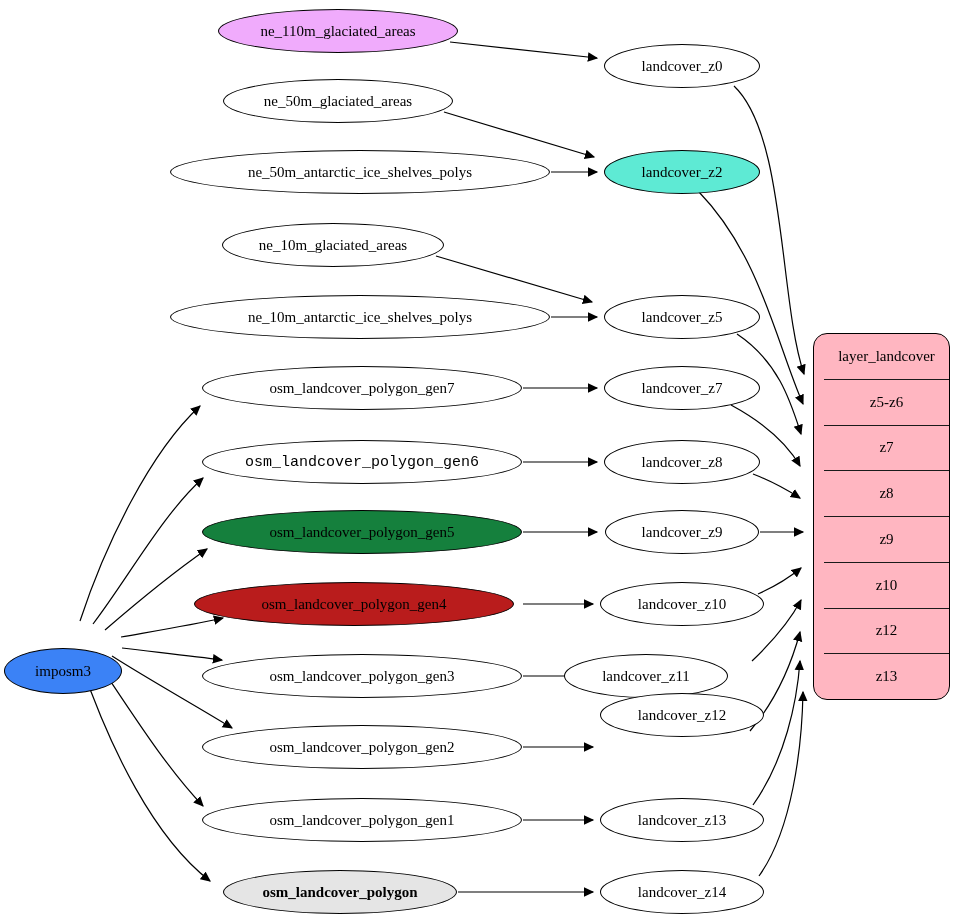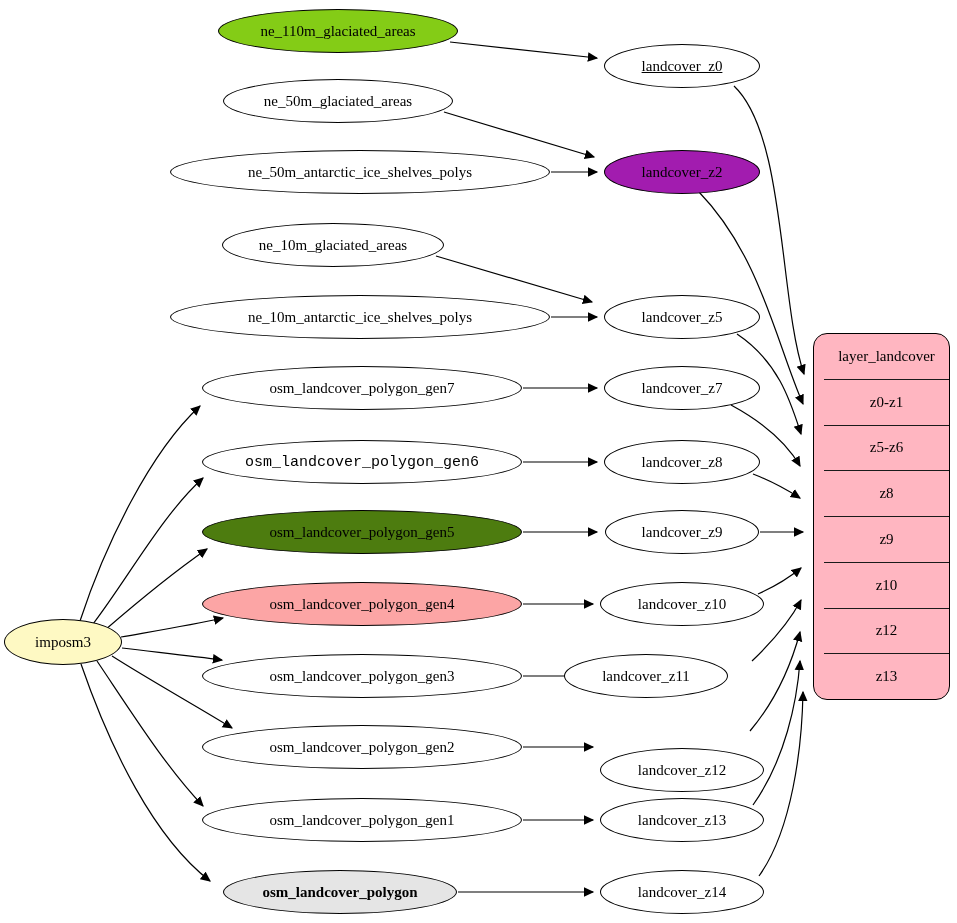--- a/index.html
+++ b/index.html
@@ -82,102 +82,102 @@
         <path d="M 760,532 L 803,532" class="edge" marker-end="url(#arrowhead)"></path>
         <path d="M 758,594 C 776,586 790,577 801,568" class="edge" marker-end="url(#arrowhead)"></path>
         <path d="M 752,661 C 775,639 791,619 801,600" class="edge" marker-end="url(#arrowhead)"></path>
         <path d="M 750,731 C 777,699 792,662 800,632" class="edge" marker-end="url(#arrowhead)"></path>
         <path d="M 753,805 C 785,760 797,702 800,661" class="edge" marker-end="url(#arrowhead)"></path>
         <path d="M 759,876 C 792,830 802,748 803,692" class="edge" marker-end="url(#arrowhead)"></path>
       </g>
   </svg>
 
   <div id="node-layer">
-      <div class="node" style="left: 4px; top: 619px; width: 118px; height: 46px; background: #fef9c3;">
+      <div class="node" style="left: 4px; top: 648px; width: 118px; height: 46px; background: #3b82f6;">
         <span>imposm3</span>
       </div>
-      <div class="node" style="left: 218px; top: 9px; width: 240px; height: 44px; background: #84cc16;">
+      <div class="node" style="left: 218px; top: 9px; width: 240px; height: 44px; background: #f0abfc;">
         <span>ne_110m_glaciated_areas</span>
       </div>
       <div class="node" style="left: 223px; top: 79px; width: 230px; height: 44px; background: rgb(255, 255, 255);">
         <span>ne_50m_glaciated_areas</span>
       </div>
       <div class="node" style="left: 170px; top: 150px; width: 380px; height: 44px; background: rgb(255, 255, 255);">
         <span>ne_50m_antarctic_ice_shelves_polys</span>
       </div>
       <div class="node" style="left: 222px; top: 223px; width: 222px; height: 44px; background: rgb(255, 255, 255);">
         <span>ne_10m_glaciated_areas</span>
       </div>
       <div class="node" style="left: 170px; top: 295px; width: 380px; height: 44px; background: rgb(255, 255, 255);">
         <span>ne_10m_antarctic_ice_shelves_polys</span>
       </div>
       <div class="node" style="left: 202px; top: 366px; width: 320px; height: 44px; background: rgb(255, 255, 255);">
         <span>osm_landcover_polygon_gen7</span>
       </div>
       <div class="node" style="left: 202px; top: 440px; width: 320px; height: 44px; background: rgb(255, 255, 255); font-family: Liberation Mono, monospace;">
         <span>osm_landcover_polygon_gen6</span>
       </div>
-      <div class="node" style="left: 202px; top: 510px; width: 320px; height: 44px; background: #4d7c0f;">
+      <div class="node" style="left: 202px; top: 510px; width: 320px; height: 44px; background: #15803d;">
         <span>osm_landcover_polygon_gen5</span>
       </div>
-      <div class="node" style="left: 202px; top: 582px; width: 320px; height: 44px; background: #fca5a5; text-align: right;">
+      <div class="node" style="left: 194px; top: 582px; width: 320px; height: 44px; background: #b91c1c; text-align: right;">
         <span>osm_landcover_polygon_gen4</span>
       </div>
       <div class="node" style="left: 202px; top: 654px; width: 320px; height: 44px; background: rgb(255, 255, 255);">
         <span>osm_landcover_polygon_gen3</span>
       </div>
       <div class="node" style="left: 202px; top: 725px; width: 320px; height: 44px; background: rgb(255, 255, 255);">
         <span>osm_landcover_polygon_gen2</span>
       </div>
       <div class="node" style="left: 202px; top: 798px; width: 320px; height: 44px; background: rgb(255, 255, 255);">
         <span>osm_landcover_polygon_gen1</span>
       </div>
       <div class="node" style="left: 223px; top: 870px; width: 234px; height: 44px; background: #e5e5e5; font-weight: bold;">
         <span>osm_landcover_polygon</span>
       </div>
-      <div class="node" style="left: 604px; top: 44px; width: 156px; height: 44px; background: rgb(255, 255, 255); text-decoration: underline;">
+      <div class="node" style="left: 604px; top: 44px; width: 156px; height: 44px; background: rgb(255, 255, 255);">
         <span>landcover_z0</span>
       </div>
-      <div class="node" style="left: 604px; top: 150px; width: 156px; height: 44px; background: #a21caf;">
+      <div class="node" style="left: 604px; top: 150px; width: 156px; height: 44px; background: #5eead4;">
         <span>landcover_z2</span>
       </div>
       <div class="node" style="left: 604px; top: 295px; width: 156px; height: 44px; background: rgb(255, 255, 255);">
         <span>landcover_z5</span>
       </div>
       <div class="node" style="left: 604px; top: 366px; width: 156px; height: 44px; background: rgb(255, 255, 255); text-align: right;">
         <span>landcover_z7</span>
       </div>
       <div class="node" style="left: 604px; top: 440px; width: 156px; height: 44px; background: rgb(255, 255, 255);">
         <span>landcover_z8</span>
       </div>
       <div class="node" style="left: 605px; top: 510px; width: 154px; height: 44px; background: rgb(255, 255, 255);">
         <span>landcover_z9</span>
       </div>
       <div class="node" style="left: 600px; top: 582px; width: 164px; height: 44px; background: rgb(255, 255, 255);">
         <span>landcover_z10</span>
       </div>
       <div class="node" style="left: 564px; top: 654px; width: 164px; height: 44px; background: rgb(255, 255, 255);">
         <span>landcover_z11</span>
       </div>
-      <div class="node" style="left: 600px; top: 748px; width: 164px; height: 44px; background: rgb(255, 255, 255);">
+      <div class="node" style="left: 600px; top: 693px; width: 164px; height: 44px; background: rgb(255, 255, 255);">
         <span>landcover_z12</span>
       </div>
       <div class="node" style="left: 600px; top: 798px; width: 164px; height: 44px; background: rgb(255, 255, 255);">
         <span>landcover_z13</span>
       </div>
       <div class="node" style="left: 600px; top: 870px; width: 164px; height: 44px; background: rgb(255, 255, 255);">
         <span>landcover_z14</span>
       </div>
     </div>
 
   <div id="record-table" style="left: 813px; top: 333px; width: 137px; height: 367px; background: rgb(255, 182, 193); padding-left: 10px;">
     <div class="trow">layer_landcover</div>
 
-  <div class="trow">z0-z1</div>
       <div class="trow">z5-z6</div>
+      <div class="trow">z7</div>
       <div class="trow">z8</div>
       <div class="trow">z9</div>
       <div class="trow">z10</div>
       <div class="trow">z12</div>
       <div class="trow">z13</div>
     </div>
 
 </div>
 
 </body></html>

